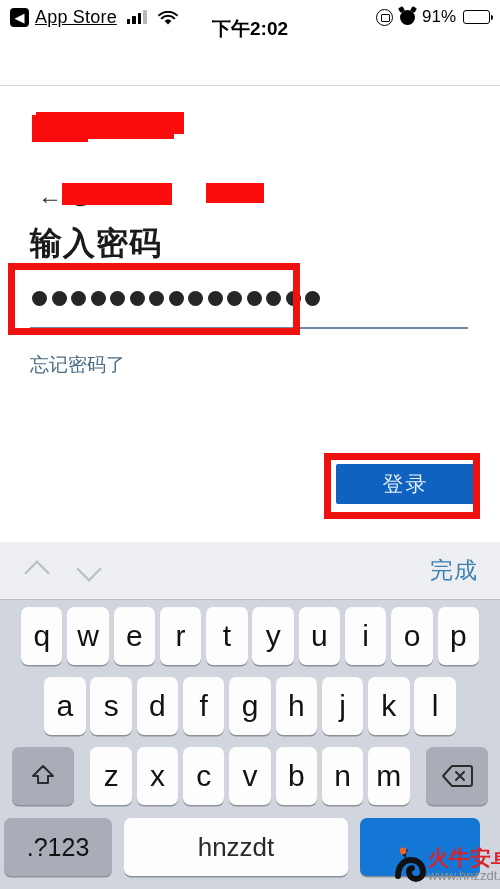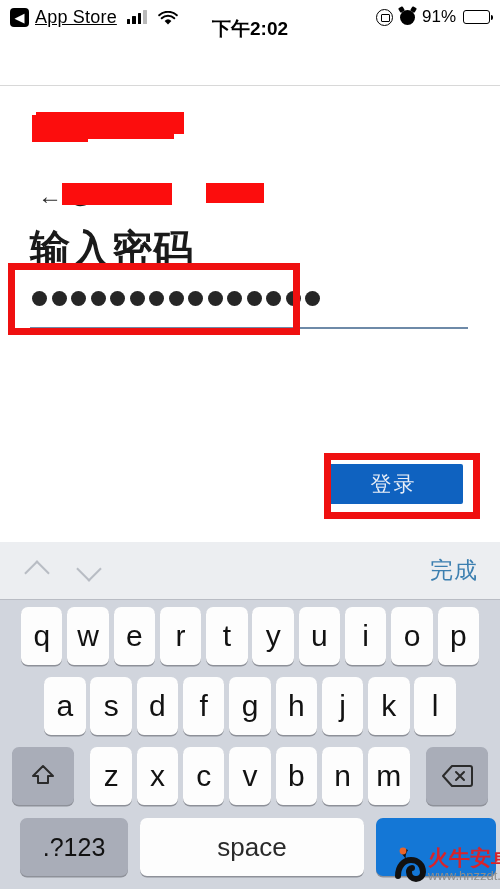--- a/index.html
+++ b/index.html
@@ -81,21 +81,21 @@
     display: flex; align-items: center; gap: 6px;
     font-size: 22px; color: #1b1b1b;
   }
   .back-arrow { font-size: 24px; color: #2b2b2b; line-height: 1; margin-right: 2px; }
   .email-text { position: relative; white-space: pre; }
   .email-redact-user { left: 62px; top: 97px; width: 110px; height: 22px; }
   .email-redact-dom  { left: 206px; top: 97px; width: 58px;  height: 20px; }
 
   .page-title {
     position: absolute; left: 30px; top: 136px;
-    font-size: 40px; font-weight: 700; color: #1a1a1a; letter-spacing: 1px;
+    font-size: 32px; font-weight: 700; color: #1a1a1a; letter-spacing: 1px;
   }
 
   .pwd-wrap { position: absolute; left: 30px; top: 191px; width: 438px; height: 50px; }
   .pwd-dots {
     position: absolute; left: 2px; top: 14px;
     display: flex; gap: 4.5px; align-items: center;
   }
   .pwd-dots span { width: 15px; height: 15px; background: #262626; border-radius: 50%; display: block; }
   .caret { position: absolute; left: 266px; top: 9px; width: 2px; height: 26px; background: #4a6fa5; }
   .pwd-underline { position: absolute; left: 30px; top: 241px; width: 438px; height: 1.5px;
@@ -104,21 +104,21 @@
   .annot-box { position: absolute; border: 7px solid #ef1010; background: transparent; }
   .annot-pwd { left: 8px; top: 177px; width: 292px; height: 72px; }
   .annot-login { left: 324px; top: 367px; width: 156px; height: 66px; }
 
   .forgot {
     position: absolute; left: 30px; top: 266px;
     font-size: 19px; color: #4a6b85;
   }
 
   .login-btn {
-    position: absolute; left: 324px; top: 378px; width: 139px; height: 40px;
+    position: absolute; left: 336px; top: 378px; width: 139px; height: 40px;
     background: #0f62c0; color: #e8eef7; border: none; border-radius: 2px;
     font-size: 21px; font-family: "Liberation Sans", sans-serif;
     display: flex; align-items: center; justify-content: center; letter-spacing: 2px;
   }
 
   
   .kb { position: absolute; left: 0; top: 542px; width: 500px; height: 347px; background: #d1d5dd; }
   .kb-accessory {
     position: absolute; left: 0; top: 0; width: 500px; height: 58px;
     background: #eceef1; border-bottom: 1px solid #b9bcc4;
@@ -144,21 +144,21 @@
   .row1 .key { width: 41.5px; margin: 0 2.4px; }
   .row2 .key { width: 41.5px; margin: 0 2.4px; }
   .row3 .key.letter { width: 41.5px; margin: 0 2.4px; }
   .key.fn {
     background: #a9adb8; box-shadow: 0 1.5px 0 #8e9199; width: 62px;
   }
   .key.shift { margin-right: 14px; }
   .key.back { margin-left: 14px; }
   .shift-glyph { width: 26px; height: 26px; position: relative; }
   .shift-glyph svg, .back-glyph svg { display: block; }
-  .row4 { height: 72px; justify-content: flex-end; padding: 0 4px; }
+  .row4 { height: 72px; justify-content: flex-start; padding: 0 4px; }
   .key.num { width: 108px; height: 58px; font-size: 25px; background: #a9adb8; }
   .key.space { width: 224px; height: 58px; font-size: 26px; margin: 0 12px; color: #2a2a2a; }
   .key.return { width: 120px; height: 58px; background: #1477d6; color: #fff; font-size: 24px; }
 
   
   .watermark {
     position: absolute; left: 388px; top: 836px; width: 112px; height: 53px;
     pointer-events: none;
   }
   .wm-bird { position: absolute; left: 2px; top: 6px; width: 44px; height: 44px; }
@@ -240,20 +240,21 @@
           <span></span>
           <span></span>
           <span></span>
           <span></span>
         </div>
       <div class="caret"></div>
     </div>
     <div class="pwd-underline"></div>
     <div class="annot-box annot-pwd"></div>
 
+    <div class="forgot">忘记密码了</div>
 
     <div class="login-btn">登录</div>
     <div class="annot-box annot-login"></div>
   </div>
 
   <div class="kb">
 
     <div class="kb-accessory">
       <span class="chev up"></span>
       <span class="chev down"></span>
@@ -305,21 +306,21 @@
           <span class="back-glyph">
             <svg width="32" height="24" viewBox="0 0 32 24">
               <path d="M11 2 H29 a2 2 0 0 1 2 2 v16 a2 2 0 0 1 -2 2 H11 L2 12 Z" fill="none" stroke="#2b2b2b" stroke-width="2" stroke-linejoin="round"></path>
               <path d="M15 8 L23 16 M23 8 L15 16" stroke="#2b2b2b" stroke-width="2" stroke-linecap="round"></path>
             </svg>
           </span>
         </span>
       </div>
       <div class="kb-row row4">
         <span class="key num">.?123</span>
-        <span class="key space">space</span>
+        <span class="key space">hnzzdt</span>
         <span class="key return"></span>
       </div>
     </div>
   </div>
 
   <div class="watermark">
     <span class="wm-bird">
       <svg width="44" height="44" viewBox="0 0 44 44">
         <path d="M8 34 C8 24 14 18 21 18 C28 18 33 23 33 30 C33 34 30 37 26 37 C22 37 19 34 19 30 C19 28 20 26 22 26" fill="none" stroke="#111" stroke-width="6" stroke-linecap="round"></path>
         <path d="M12 12 C12 8 15 6 18 8 C16 11 15 14 16 17 Z" fill="#111"></path>

